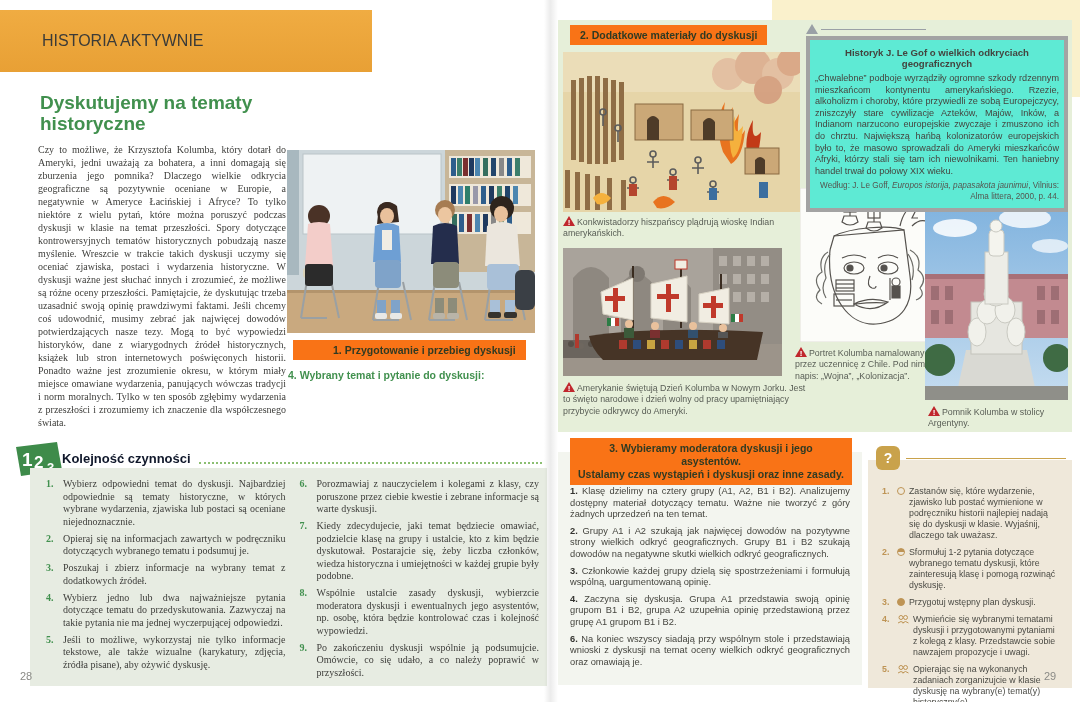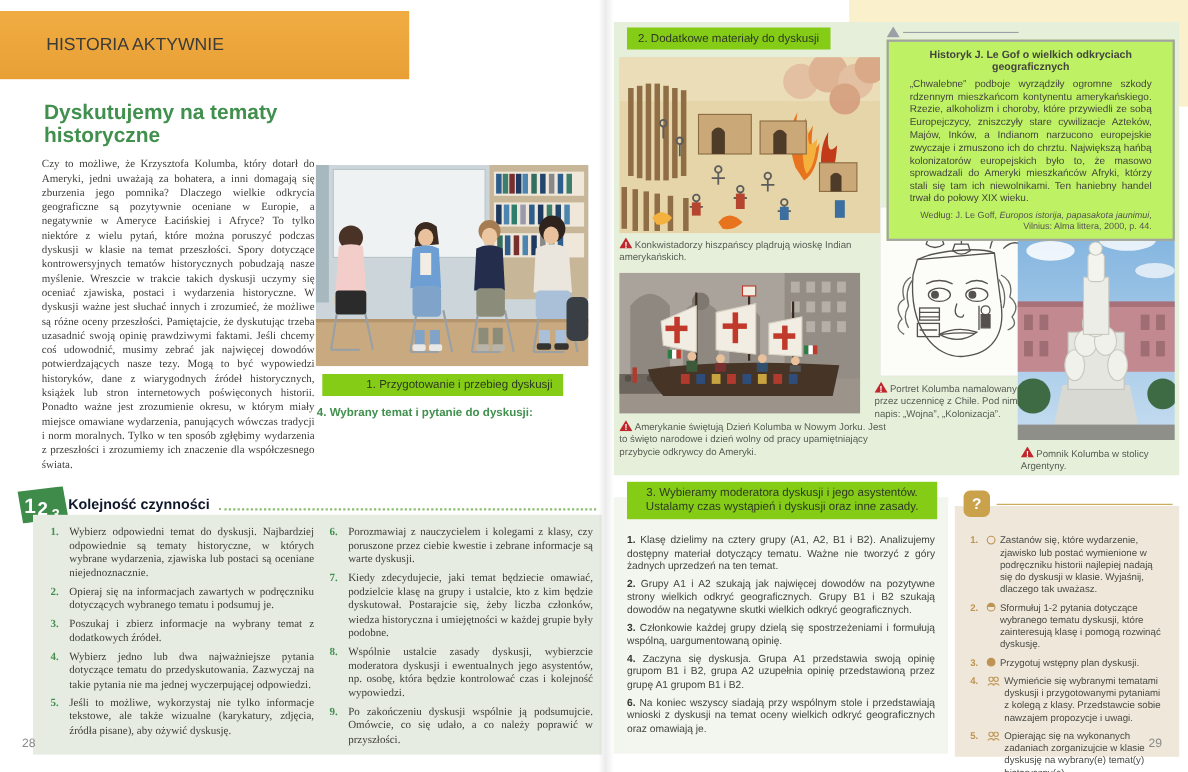--- a/index.html
+++ b/index.html
@@ -11,21 +11,21 @@
   .banner { left:0; top:10px; width:372px; height:62px; background:linear-gradient(180deg,#f0ac42,#e8a035);
             display:flex; align-items:center; padding-left:42px; }
 
   .heading { left:40px; top:92px; width:250px; color:#41904e; font-weight:bold; font-size:19px; line-height:1.12; }
 
   .intro { left:38px; top:143px; width:248px; font-family:"Liberation Serif", serif; font-size:10px;
            line-height:13px; text-align:justify; color:#3d3d3a; }
 
   .photo-frame { left:287px; top:150px; width:248px; height:183px; }
 
-  .green-label { background:#84cc16; color:#2f3a23; font-weight:normal; font-size:10.5px;
+  .green-label { background:#f97316; color:#2f3a23; font-weight:bold; font-size:10.5px;
                  padding:4px 10px; display:inline-block; }
   .label-1 { left:293px; top:340px;padding-left:40px; }
 
   .topic { left:288px; top:369px; width:252px; }
   .topic-lead { color:#41904e; font-weight:bold; font-size:10.5px; margin-bottom:2px; }
   .topic-q { color:#33332f; font-weight:bold; font-size:11px; line-height:1.3; }
 
   .steps-head { left:14px; top:442px; width:528px; display:flex; align-items:flex-end; }
   .steps-title { color:#0f172a; font-weight:bold; font-size:13px; margin:0 8px 10px 0; white-space:nowrap; }
   .steps-dots { flex:1; border-bottom:2px dotted #8cbf72; margin-bottom:12px; }
@@ -54,22 +54,22 @@
   .img-sketch { left:800px; top:188px; width:147px; height:154px; z-index:2; }
   .img-monument { left:925px; top:200px; width:143px; height:200px; z-index:2; }
 
   .caption { font-size:8.8px; line-height:1.28; color:#585d55; z-index:2; }
   .cap-mark { display:inline-block; vertical-align:-1px; margin-right:2px; }
   .cap-conq { left:563px; top:216px; width:245px; }
   .cap-parade { left:563px; top:382px; width:252px; }
   .cap-sketch { left:795px; top:347px; width:138px; }
   .cap-monument { left:928px; top:406px; width:138px; }
 
-  .source-box { left:806px; top:36px; width:262px; background:#bef264; border:2px solid #a3a3a3;
-                padding:7px 19px 6px; z-index:4; }
+  .source-box { left:806px; top:36px; width:262px; background:#5eead4; border:4px solid #a3a3a3;
+                padding:7px 5px 6px; z-index:4; }
   .source-mark { left:806px; top:24px; width:120px; display:flex; align-items:center; z-index:4; }
   .source-mark-line { flex:1; border-top:1.5px solid #9aa0a6; margin-left:3px; width:80px; }
   .source-title { font-weight:bold; font-size:9.6px; text-align:center; color:#44443f; margin-bottom:4px; }
   .source-body { font-size:9.1px; line-height:11.6px; text-align:justify; color:#45453f; }
   .source-credit { font-size:8.2px; text-align:right; color:#55554f; margin-top:4px; line-height:1.25; }
   .source-credit i { }
 
   .label-3 { left:570px; top:438px; width:282px; text-align:center; line-height:1.25; padding:4px 8px; z-index:3; }
   .sec3-panel { left:558px; top:452px; width:304px; height:233px; background:#f3f5ef; padding:34px 12px 0 12px; }
   .sec3-item { font-size:9.3px; line-height:11.6px; text-align:justify; color:#45453f; margin-bottom:5px; }

